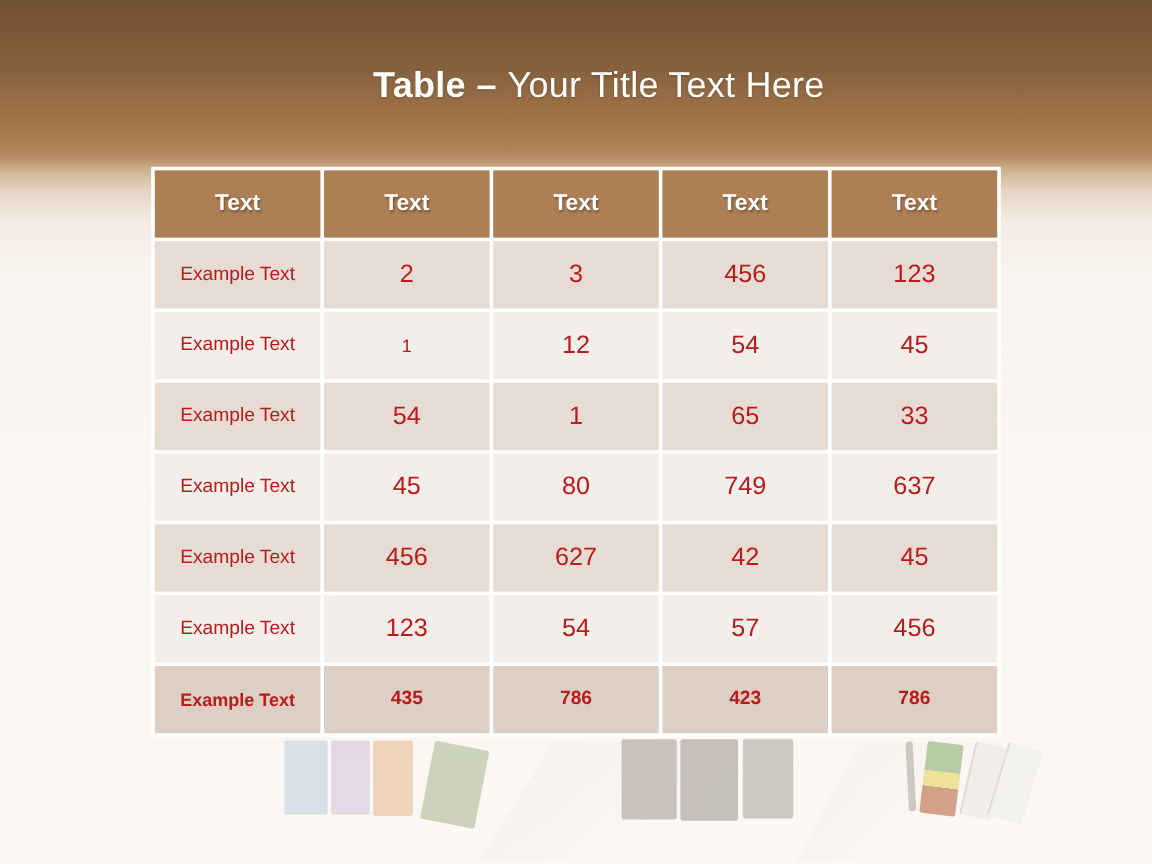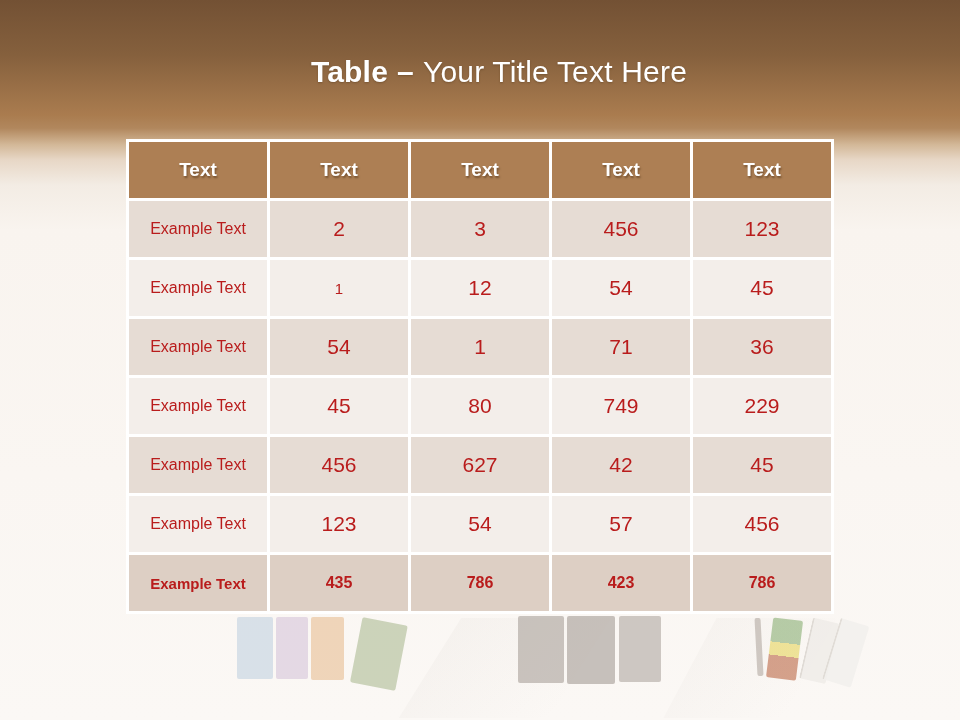--- a/index.html
+++ b/index.html
@@ -148,29 +148,29 @@
           <td class="lbl">Example Text</td>
           <td class="num small-num">1</td>
           <td class="num">12</td>
           <td class="num">54</td>
           <td class="num">45</td>
         </tr>
         <tr class="band-a">
           <td class="lbl">Example Text</td>
           <td class="num">54</td>
           <td class="num">1</td>
-          <td class="num">71</td>
-          <td class="num">36</td>
+          <td class="num">65</td>
+          <td class="num">33</td>
         </tr>
         <tr class="band-b">
           <td class="lbl">Example Text</td>
           <td class="num">45</td>
           <td class="num">80</td>
           <td class="num">749</td>
-          <td class="num">229</td>
+          <td class="num">637</td>
         </tr>
         <tr class="band-a">
           <td class="lbl">Example Text</td>
           <td class="num">456</td>
           <td class="num">627</td>
           <td class="num">42</td>
           <td class="num">45</td>
         </tr>
         <tr class="band-b">
           <td class="lbl">Example Text</td>

